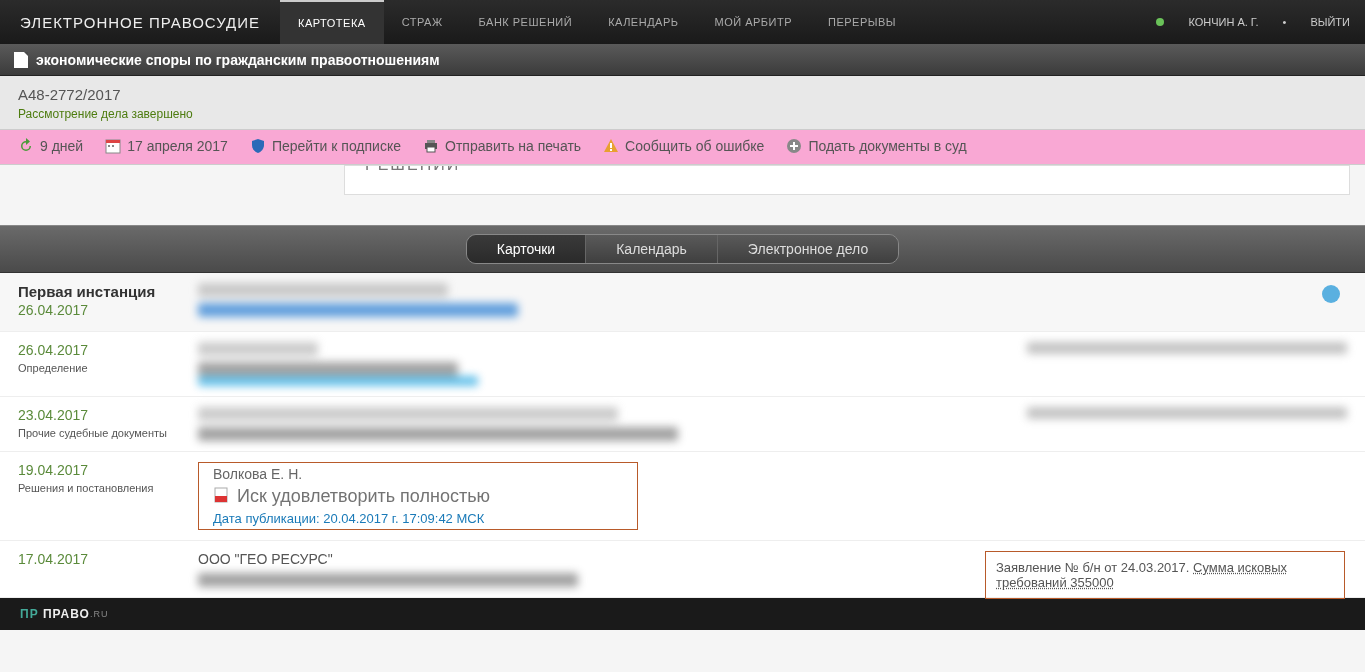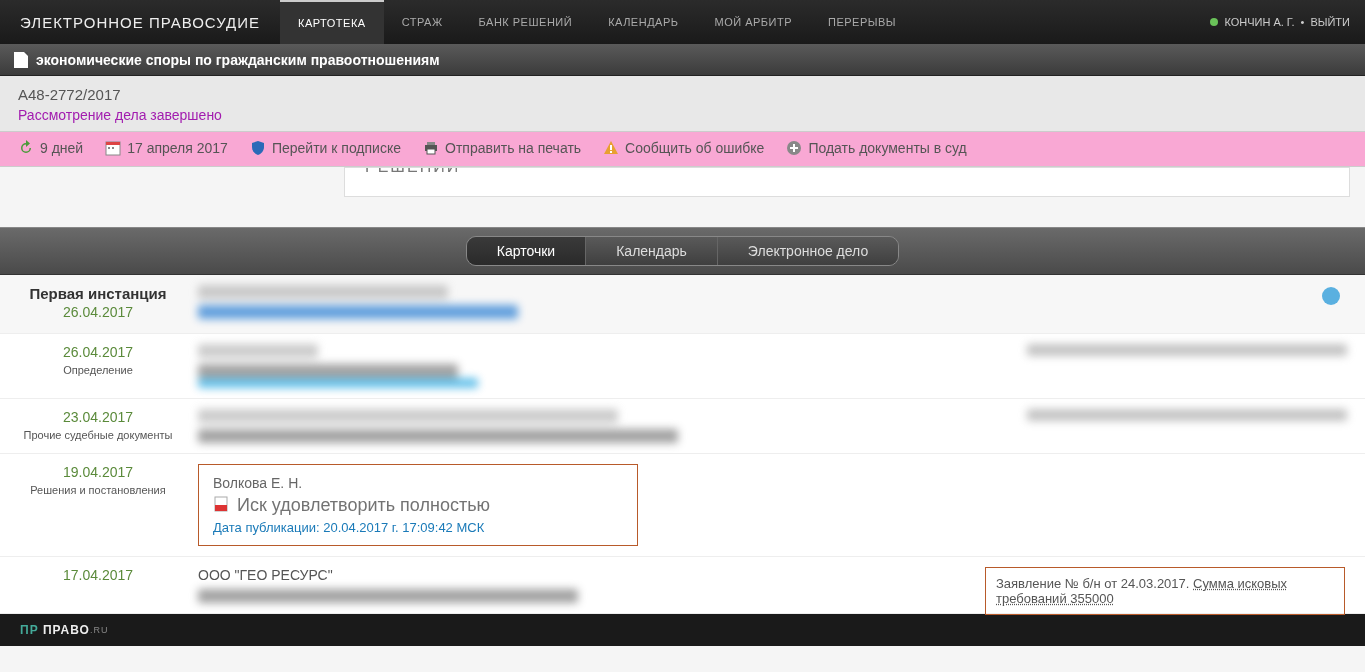--- a/index.html
+++ b/index.html
@@ -4,32 +4,32 @@
 <style>
 * { margin: 0; padding: 0; box-sizing: border-box; }
 body { font-family: Arial, sans-serif; font-size: 13px; color: #333; background: #f5f5f5; width: 1365px; }
 
 
 .topnav { background: linear-gradient(#2b2b2b, #1a1a1a); height: 44px; display: flex; align-items: stretch; color: #ccc; }
 .topnav .brand { padding: 0 20px; display: flex; align-items: center; font-size: 15px; letter-spacing: 1px; color: #eee; }
 .topnav .menu { display: flex; }
 .topnav .menu .item { padding: 0 18px; display: flex; align-items: center; font-size: 11px; letter-spacing: 0.5px; cursor: pointer; color: #aaa; text-align: right; }
 .topnav .menu .item.active { background: #333; color: #fff; border-top: 2px solid #ccc; }
-.topnav .user { margin-left: auto; display: flex; align-items: center; padding: 0 15px; font-size: 11px; color: #ccc; gap: 6px; }
+.topnav .user { margin-left: auto; display: flex; align-items: center; padding: 0 15px; font-size: 11px; color: #ccc; gap: 24px; }
 .topnav .user .dot { width: 8px; height: 8px; background: #6ac259; border-radius: 50%; display: inline-block; }
 
 
 .casebar { background: linear-gradient(#5a5a5a, #3b3b3b); height: 32px; display: flex; align-items: center; padding: 0 14px; color: #fff; font-size: 14px; font-weight: bold; gap: 8px; border-bottom: 1px solid #222; }
 .casebar .doc-icon { width: 14px; height: 16px; background: #fff; display: inline-block; position: relative; }
 .casebar .doc-icon::after { content: ''; position: absolute; top: 0; right: 0; border-top: 4px solid #4a4a4a; border-left: 4px solid #fff; }
 
 
 .casehead { background: #e8e8e8; border-bottom: 1px solid #ccc; padding: 10px 18px 8px; }
 .casehead .num { color: #555; font-size: 15px; margin-bottom: 4px; }
-.casehead .status { color: #a21caf; font-size: 14px; }
+.casehead .status { color: #4d7c0f; font-size: 12px; }
 
 
 .toolbar { background: #f9a8d4; padding: 8px 18px 10px; display: flex; gap: 22px; border-bottom: 1px solid #ccc; }
 .toolbar .tool { display: flex; align-items: center; gap: 6px; color: #555; font-size: 14px; cursor: pointer; }
 .toolbar .icn { width: 16px; height: 16px; display: inline-flex; align-items: center; justify-content: center; }
 .icn.refresh svg, .icn.calendar svg, .icn.shield svg, .icn.print svg, .icn.warn svg, .icn.plus svg { width: 16px; height: 16px; }
 
 
 .partial { background: #fff; border: 1px solid #ddd; height: 30px; margin-left: 344px; margin-right: 15px; padding: 0 20px; display: flex; align-items: flex-start; color: #777; font-size: 16px; letter-spacing: 2px; overflow: hidden; }
 .partial span { margin-top: -10px; }
@@ -38,34 +38,34 @@
 .tabs-wrap { background: linear-gradient(#6a6a6a, #4a4a4a); padding: 8px 0; margin-top: 30px; display: flex; justify-content: center; border-top: 1px solid #888; border-bottom: 1px solid #333; }
 .tabs { display: flex; border: 1px solid #888; border-radius: 10px; overflow: hidden; }
 .tabs .tab { padding: 6px 30px; color: #ddd; background: linear-gradient(#5a5a5a,#3f3f3f); border-right: 1px solid #666; cursor: pointer; font-size: 14px; }
 .tabs .tab:last-child { border-right: none; }
 .tabs .tab.active { background: linear-gradient(#3a3a3a,#2a2a2a); color: #fff; }
 
 
 .content { background: #fff; }
 .row { display: flex; border-bottom: 1px solid #eee; padding: 10px 18px; gap: 20px; position: relative; }
 .row.headrow { background: #f7f7f7; }
-.row .datecol { width: 160px; flex-shrink: 0; text-align: center; }
+.row .datecol { width: 160px; flex-shrink: 0; }
 .row .datecol .rdate { color: #5a8a3a; font-size: 14px; margin-bottom: 4px; }
 .row .datecol .rtype { color: #555; font-size: 11px; }
 .row .headlabel { font-weight: bold; color: #333; font-size: 15px; }
 .row .headdate { color: #5a8a3a; font-size: 14px; margin-top: 2px; }
 .row .blurbox { flex: 1; filter: blur(4px); opacity: 0.6; }
 .row .blurbox .l1 { height: 14px; background: #aaa; width: 250px; margin-bottom: 6px; border-radius: 2px; }
 .row .blurbox .l2 { height: 14px; background: #0066cc; width: 320px; border-radius: 2px; margin-bottom: 4px; }
 .row .blurbox .l3 { height: 10px; background: #0099dd; width: 280px; border-radius: 2px; }
 .row .blurbox .ldark { height: 14px; background: #666; width: 480px; border-radius: 2px; }
 .row .blurright { filter: blur(4px); opacity: 0.5; }
 .row .blurright .lr { height: 12px; background: #888; width: 320px; border-radius: 2px; }
 
-.row.highlighted .body { border: 1px solid #b85a2a; padding: 10px 14px; min-width: 440px; }
+.row.highlighted .body { border: 1px solid #b85a2a; padding: 3px 14px; min-width: 440px; }
 .row .body .author { color: #666; font-size: 14px; margin-bottom: 4px; }
 .row .body .titlerow { display: flex; align-items: center; gap: 8px; }
 .row .body .titlerow .pdf-icon { width: 16px; height: 16px; }
 .row .body .doctitle { color: #737373; font-size: 18px; }
 .row .body .pubdate { color: #1a7ab8; font-size: 13px; margin-top: 4px; }
 
 .row .rightcol { position: absolute; right: 20px; top: 10px; font-size: 13px; color: #555; max-width: 360px; }
 .row .rightcol.boxed { border: 1px solid #b85a2a; padding: 8px 10px; }
 .row .rightcol .explain { text-decoration: underline; text-decoration-style: dotted; }
 .bluecircle { width: 18px; height: 18px; border-radius: 50%; background: #5ab0e0; position: absolute; right: 25px; top: 12px; }

